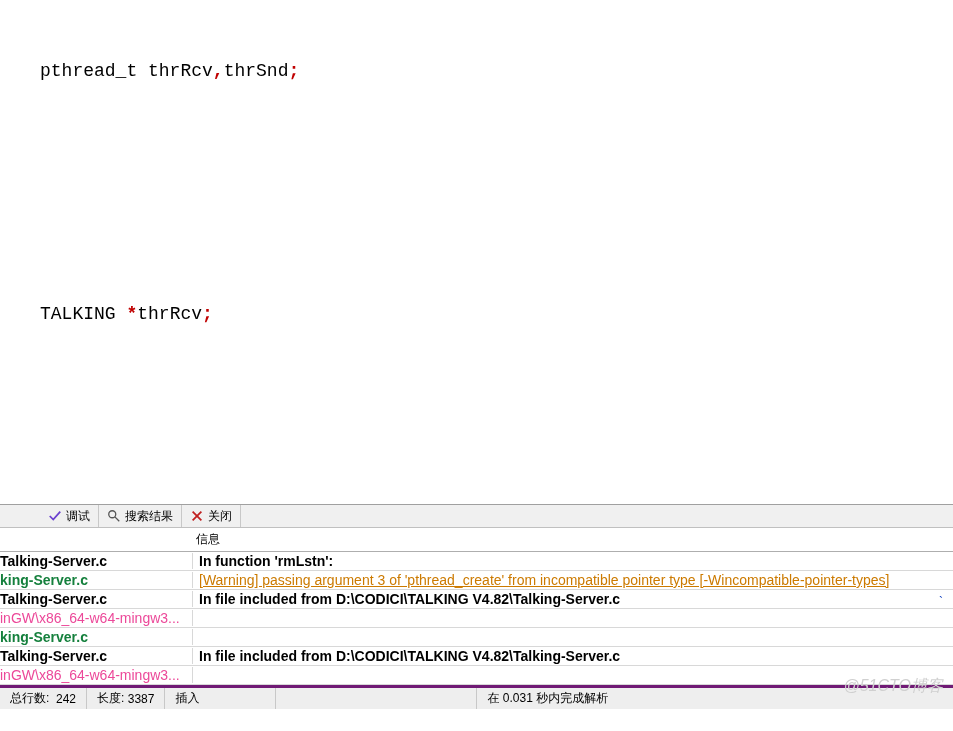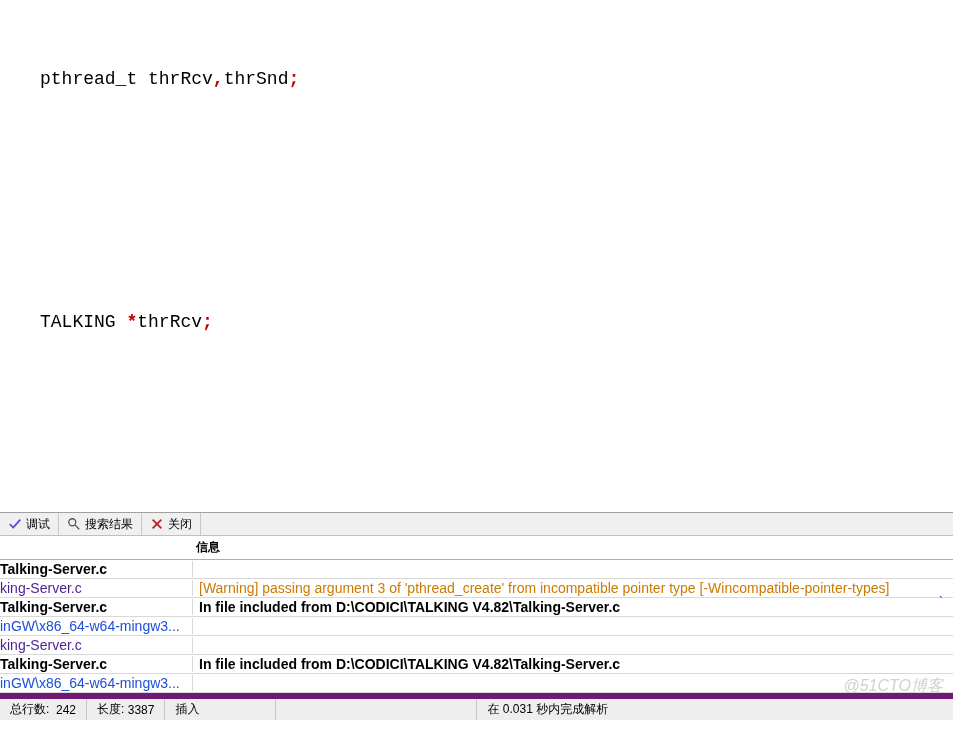--- a/index.html
+++ b/index.html
@@ -11,60 +11,60 @@
     font-family: "Segoe UI", Tahoma, Arial, sans-serif;
     font-size: 12px;
     overflow: hidden;
     color: #000;
     position: relative;
   }
   .editor {
     font-family: Consolas, "Courier New", monospace;
     font-size: 18px;
     line-height: 1.5;
-    padding: 12px 0 0 4px;
+    padding: 4px 0 0 4px;
     white-space: pre;
     height: 500px;
     overflow: hidden;
     position: relative;
   }
   .ident { color: #000; }
   .punc { color: #c00000; font-weight: bold; }
   .paren { color: #c00000; font-weight: bold; }
   .codeline { padding-left: 36px; position: relative; }
   .panel-tabs {
     border-top: 1px solid #a0a0a0;
     border-bottom: 1px solid #c0c0c0;
     background: #f0f0f0;
     display: flex;
     align-items: center;
     height: 22px;
     font-size: 12px;
     position: relative;
+    padding-left: 40px;
   }
   .panel-tab {
     display: inline-flex;
     align-items: center;
     padding: 0 8px;
     height: 100%;
     border-right: 1px solid #c8c8c8;
     background: #f0f0f0;
     gap: 4px;
   }
   .icon {
     width: 14px;
     height: 14px;
     display: inline-block;
   }
   .info-header {
     border-bottom: 1px solid #aeaeae;
     padding: 3px 6px 3px 196px;
     background: #ffffff;
     font-size: 12px;
-    font-weight: bold;
   }
   .msg-row {
     display: flex;
     border-bottom: 1px solid #d8d8d8;
     font-size: 14px;
     align-items: center;
     height: 18px;
   }
   .msg-file {
     width: 188px;
@@ -77,27 +77,27 @@
     background: #fff;
   }
   .msg-text {
     padding: 0 6px;
     flex: 1;
     overflow: hidden;
     white-space: nowrap;
   }
   .msg-bold .msg-file,
   .msg-bold .msg-text { font-weight: bold; color: #000; }
-  .msg-warn .msg-text { color: #cc7a00; }
-  .msg-warn .msg-file { color: #4c1d95; }
+  .msg-warn .msg-text { color: #cc7a00; text-decoration: underline; }
+  .msg-warn .msg-file { color: #15803d; font-weight: bold; }
   .msg-note .msg-file,
-  .msg-note .msg-text { color: #1d4ed8; }
+  .msg-note .msg-text { color: #ec4899; }
   .statusbar {
     background: #eeeeee;
-    border-top: 6px solid #701a75;
+    border-top: 3px solid #701a75;
     height: 21px;
     display: flex;
     align-items: flex-start;
     font-size: 12px;
   }
   .status-seg {
     padding: 0 10px;
     border-right: 1px solid #c8c8c8;
     height: 100%;
     display: flex;
@@ -169,20 +169,21 @@
         </svg>
     </span>
     <span>关闭</span>
   </div>
 </div>
 
 <div class="info-header">信息</div>
 <div id="messages">
     <div class="msg-row msg-bold">
       <div class="msg-file">Talking-Server.c</div>
+      <div class="msg-text">In function 'rmLstn':</div>
     </div>
     <div class="msg-row msg-warn">
       <div class="msg-file">king-Server.c</div>
       <div class="msg-text">[Warning] passing argument 3 of 'pthread_create' from incompatible pointer type [-Wincompatible-pointer-types]</div>
     </div>
     <div class="msg-row msg-bold">
       <div class="msg-file">Talking-Server.c</div>
       <div class="msg-text">In file included from D:\CODICI\TALKING V4.82\Talking-Server.c</div>
     </div>
     <div class="msg-row msg-note">

